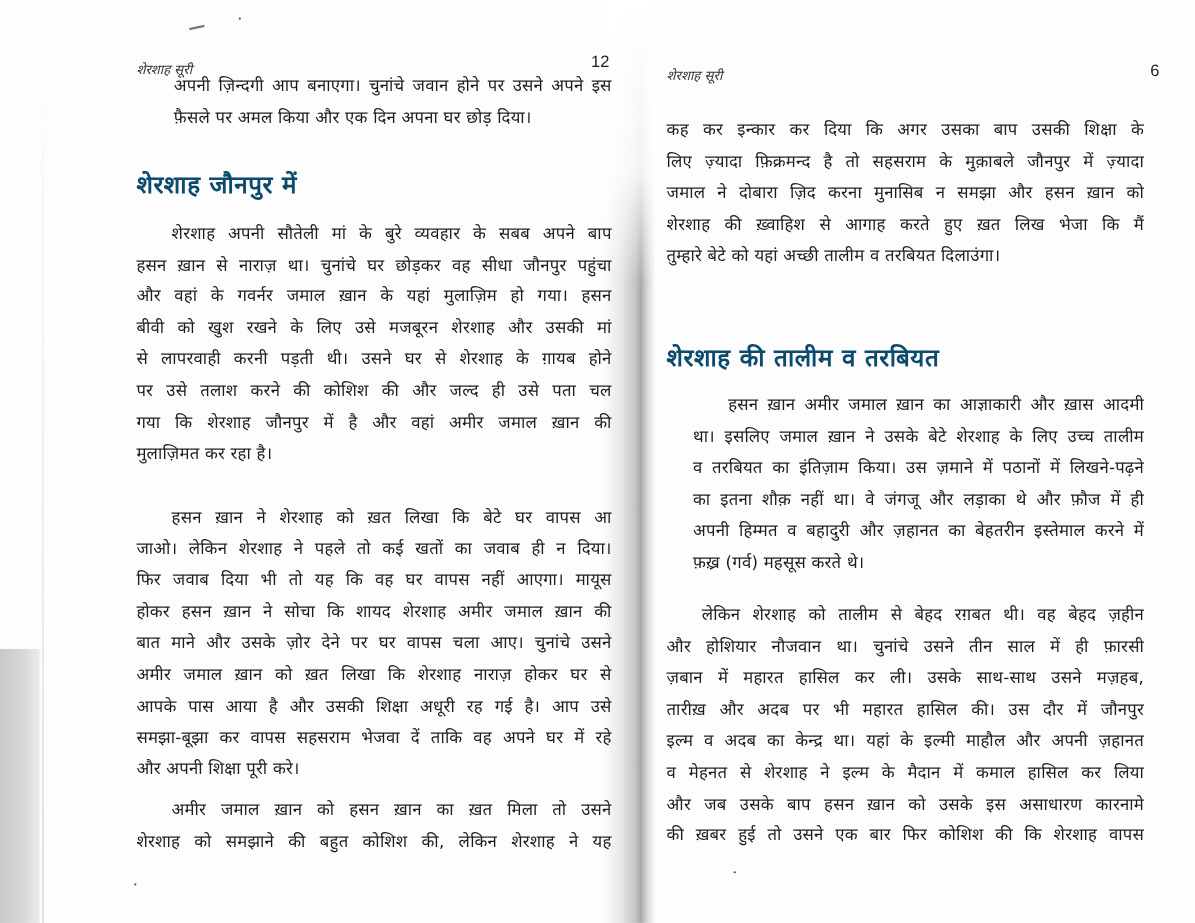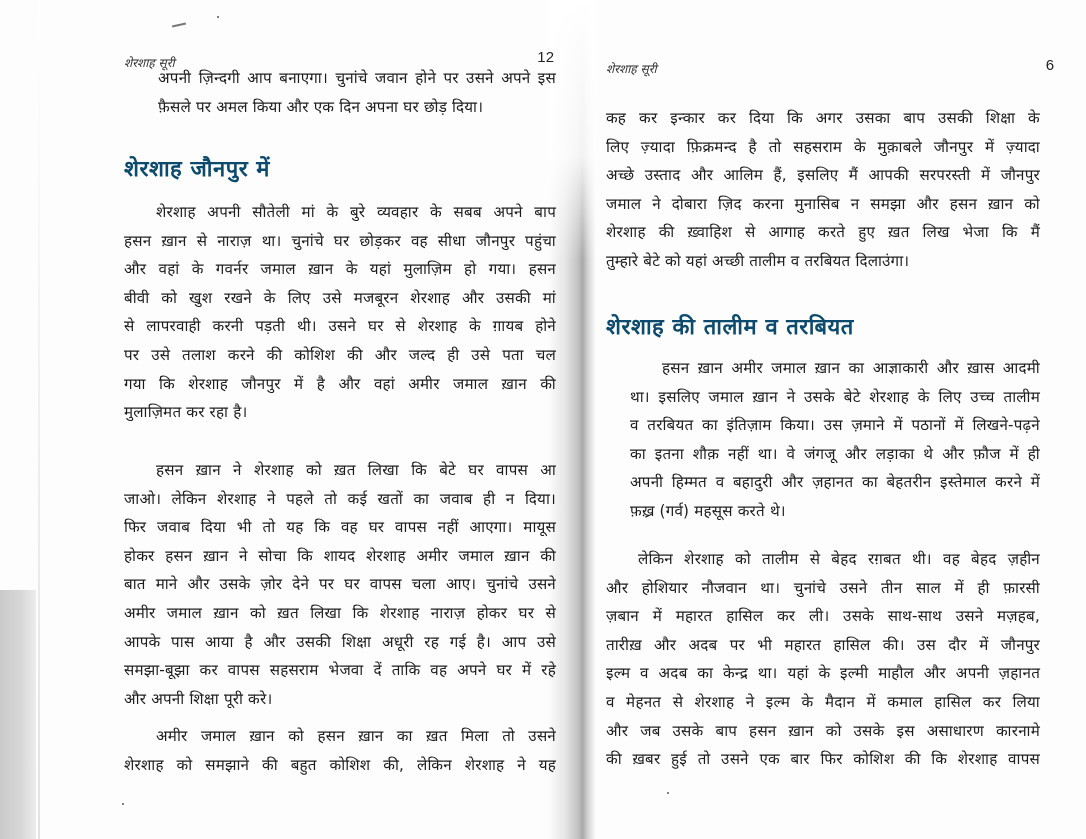--- a/index.html
+++ b/index.html
@@ -120,21 +120,20 @@
   </div>
 
   <div class="page page-right">
     <div class="running-head">शेरशाह सूरी</div>
     <div class="page-num">6</div>
 
     <div class="body-text" style="top:84px;margin-top:20px;">
       <p class="para">
         <span class="line">कह कर इन्कार कर दिया कि अगर उसका बाप उसकी शिक्षा के</span>
         <span class="line">लिए ज़्यादा फ़िक्रमन्द है तो सहसराम के मुक़ाबले जौनपुर में ज़्यादा</span>
-        <span class="line">अच्छे उस्ताद और आलिम हैं, इसलिए मैं आपकी सरपरस्ती में जौनपुर</span>
         <span class="line">जमाल ने दोबारा ज़िद करना मुनासिब न समझा और हसन ख़ान को</span>
         <span class="line">शेरशाह की ख़्वाहिश से आगाह करते हुए ख़त लिख भेजा कि मैं</span>
         <span class="line last">तुम्हारे बेटे को यहां अच्छी तालीम व तरबियत दिलाउंगा।</span>
       </p>
     </div>
 
     <h2 class="heading" style="position:absolute;top:312px;left:0;">शेरशाह की तालीम व तरबियत</h2>
 
     <div class="body-text" style="top:354px;margin-left:24px;">
       <p class="para">

